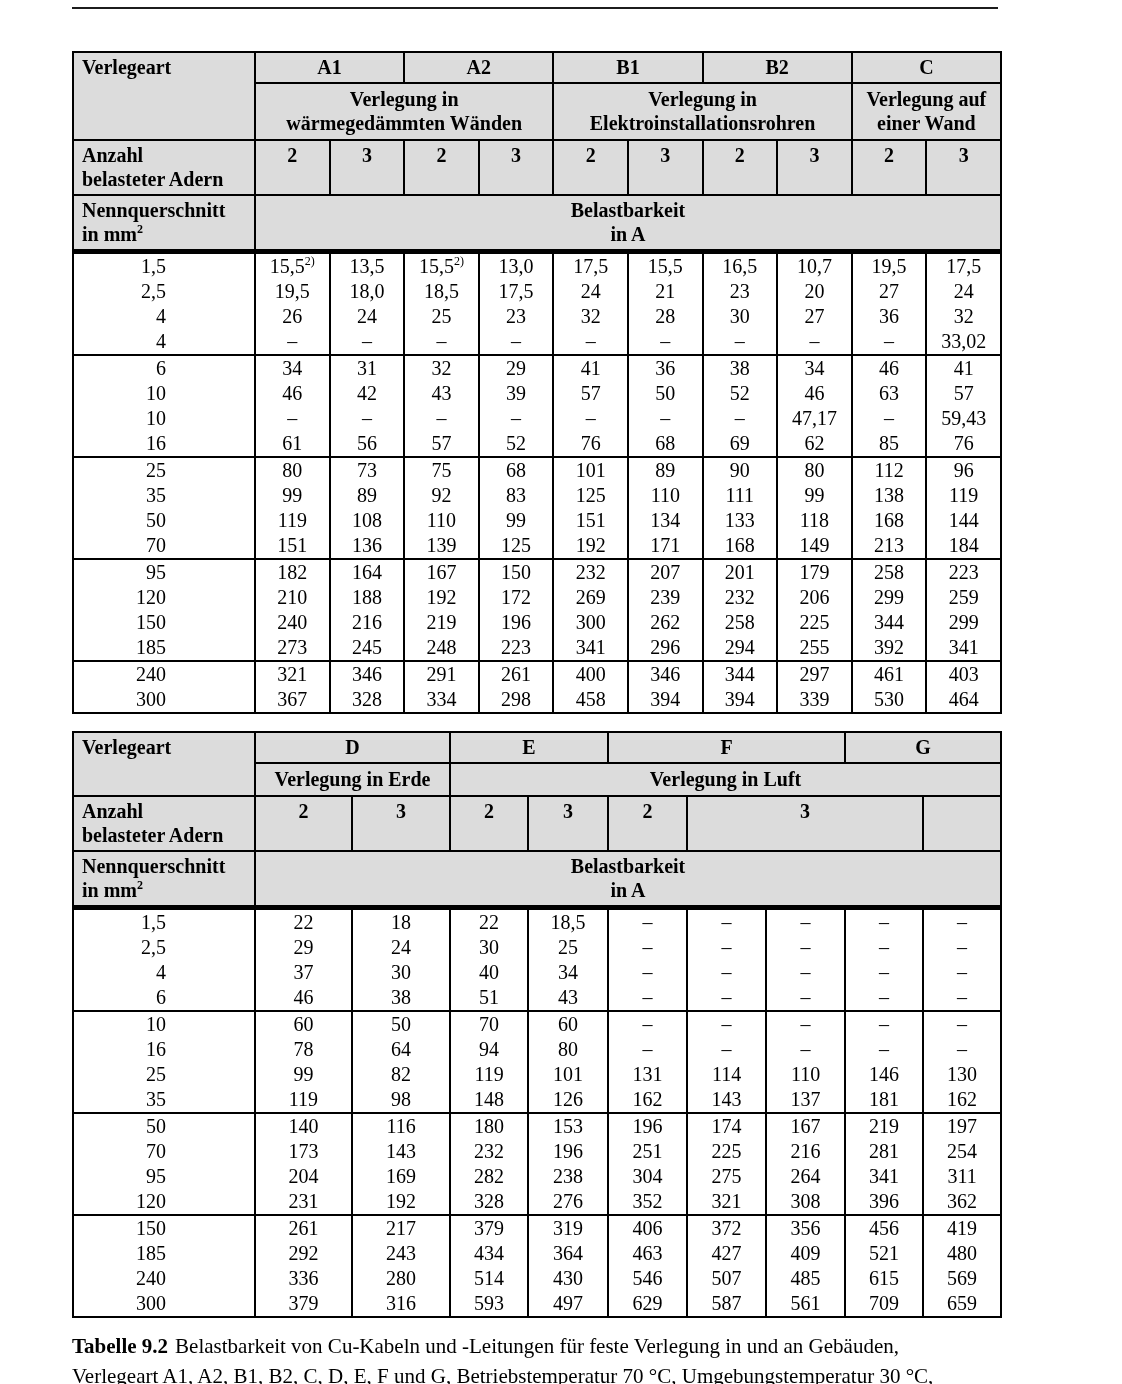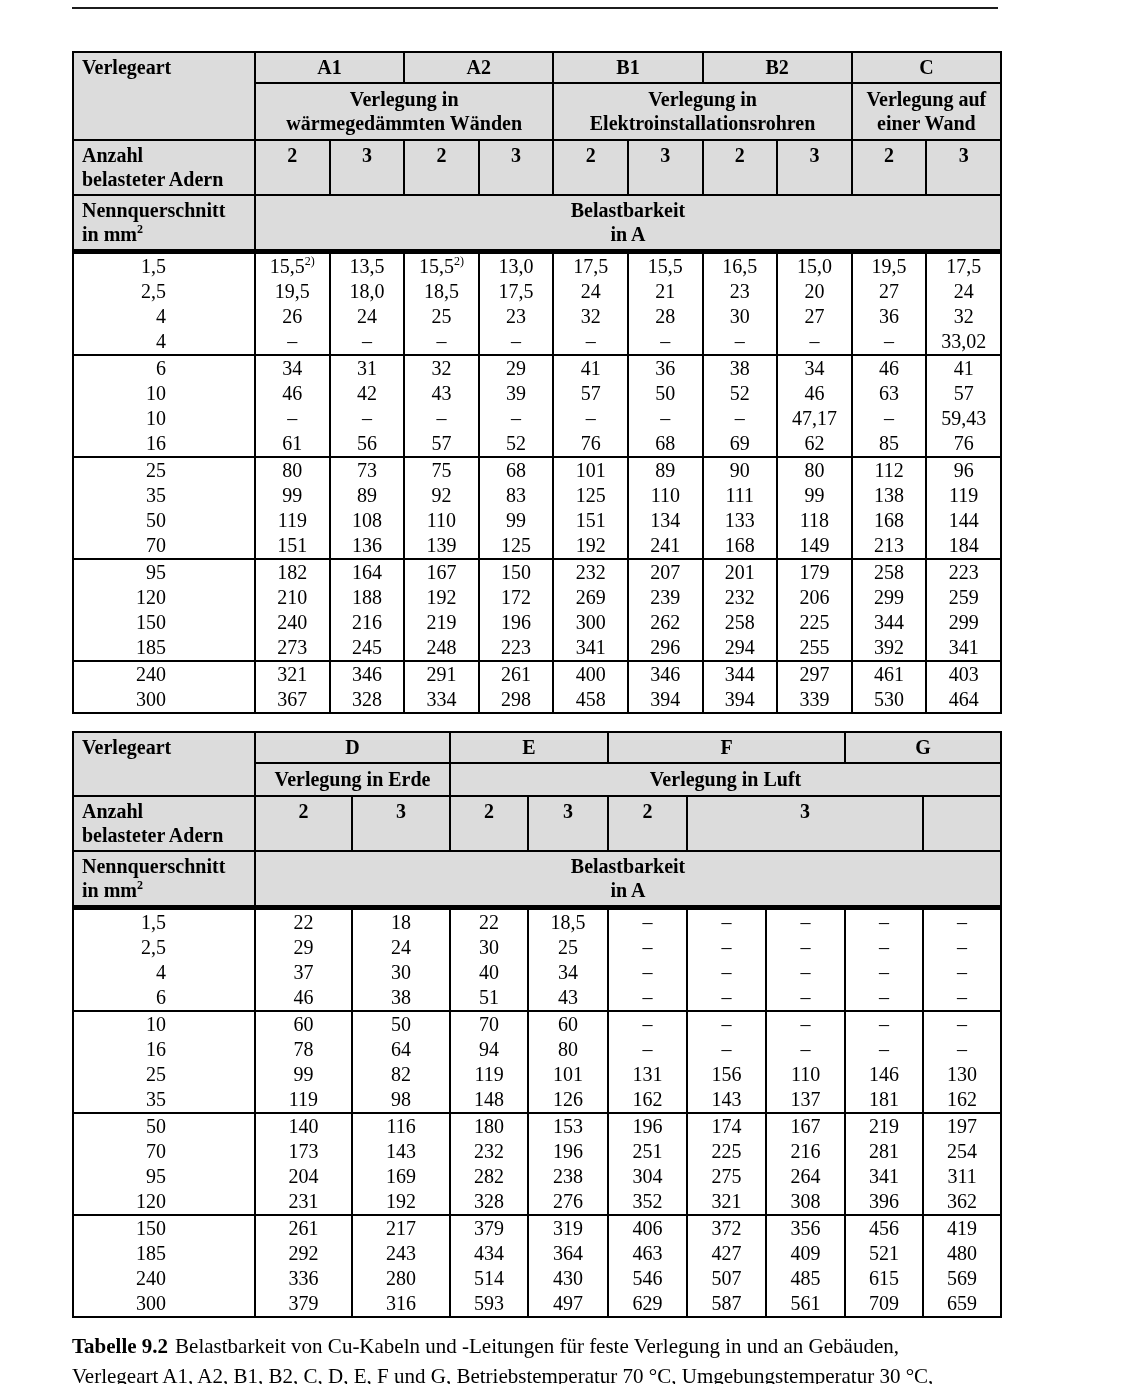--- a/index.html
+++ b/index.html
@@ -166,21 +166,21 @@
     <tbody id="table1-body">
         <tr class="block-start">
           <td class="size-cell">1,5</td>
           <td class="value-cell">15,5<sup>2)</sup></td>
           <td class="value-cell">13,5</td>
           <td class="value-cell">15,5<sup>2)</sup></td>
           <td class="value-cell">13,0</td>
           <td class="value-cell">17,5</td>
           <td class="value-cell">15,5</td>
           <td class="value-cell">16,5</td>
-          <td class="value-cell">15,0</td>
+          <td class="value-cell">10,7</td>
           <td class="value-cell">19,5</td>
           <td class="value-cell">17,5</td>
         </tr>
         <tr>
           <td class="size-cell">2,5</td>
           <td class="value-cell">19,5</td>
           <td class="value-cell">18,0</td>
           <td class="value-cell">18,5</td>
           <td class="value-cell">17,5</td>
           <td class="value-cell">24</td>
@@ -307,21 +307,21 @@
           <td class="value-cell">168</td>
           <td class="value-cell">144</td>
         </tr>
         <tr>
           <td class="size-cell">70</td>
           <td class="value-cell">151</td>
           <td class="value-cell">136</td>
           <td class="value-cell">139</td>
           <td class="value-cell">125</td>
           <td class="value-cell">192</td>
-          <td class="value-cell">241</td>
+          <td class="value-cell">171</td>
           <td class="value-cell">168</td>
           <td class="value-cell">149</td>
           <td class="value-cell">213</td>
           <td class="value-cell">184</td>
         </tr>
         <tr class="block-start">
           <td class="size-cell">95</td>
           <td class="value-cell">182</td>
           <td class="value-cell">164</td>
           <td class="value-cell">167</td>
@@ -519,21 +519,21 @@
           <td class="value-cell">–</td>
           <td class="value-cell">–</td>
         </tr>
         <tr>
           <td class="size-cell">25</td>
           <td class="value-cell">99</td>
           <td class="value-cell">82</td>
           <td class="value-cell">119</td>
           <td class="value-cell">101</td>
           <td class="value-cell">131</td>
-          <td class="value-cell">156</td>
+          <td class="value-cell">114</td>
           <td class="value-cell">110</td>
           <td class="value-cell">146</td>
           <td class="value-cell">130</td>
         </tr>
         <tr>
           <td class="size-cell">35</td>
           <td class="value-cell">119</td>
           <td class="value-cell">98</td>
           <td class="value-cell">148</td>
           <td class="value-cell">126</td>

